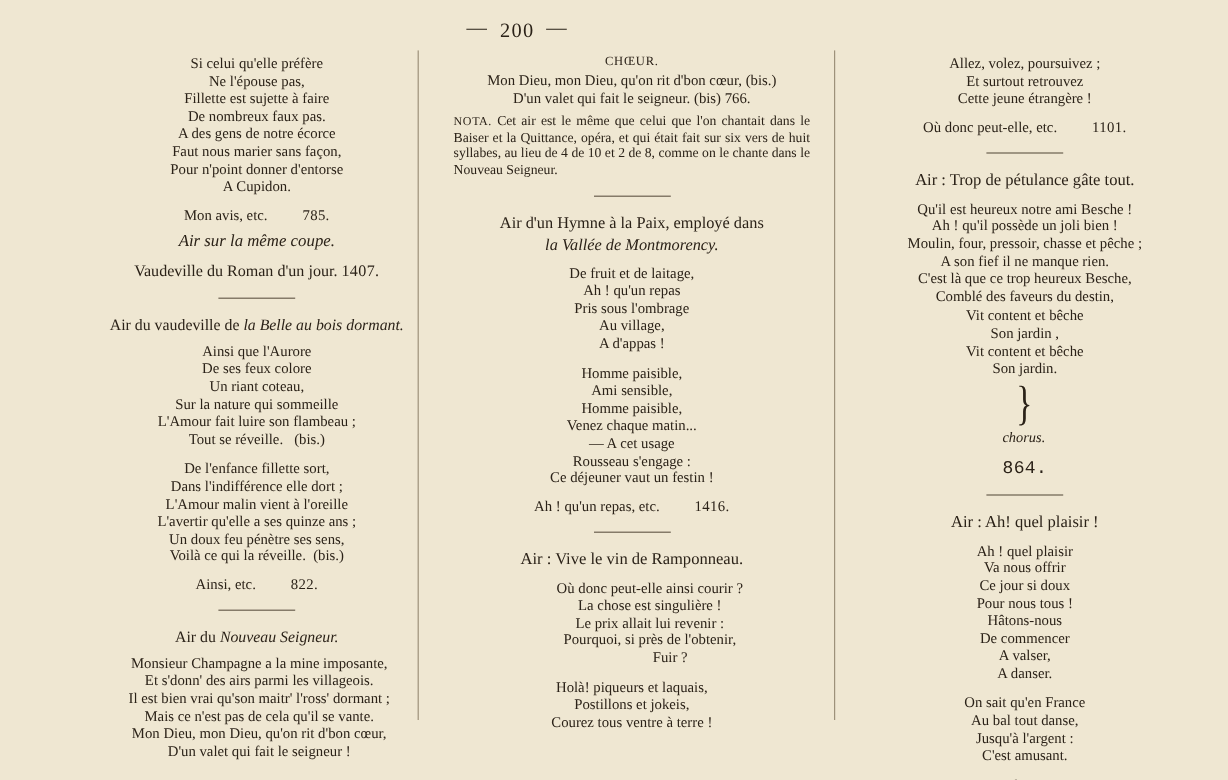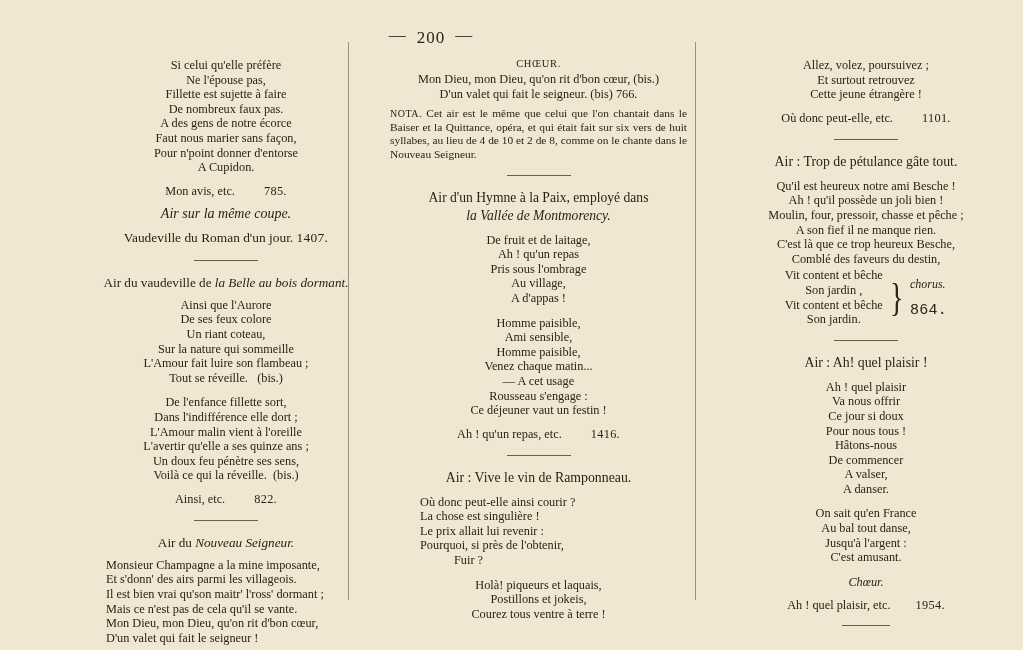--- a/index.html
+++ b/index.html
@@ -13,21 +13,21 @@
     font-family: "Liberation Serif", serif;
     color: #2b2218;
     overflow: hidden;
     position: relative;
   }
   .page {
     position: relative;
     width: 862px;
     height: 650px;
     box-sizing: border-box;
-    padding: 12px;
+    padding: 0;
   }
   .page-number {
     text-align: center;
     font-size: 17px;
     letter-spacing: 1px;
     padding-top: 16px;
     font-family: "Liberation Serif", serif;
   }
   .page-number .dash {
     display: inline-block;
@@ -56,21 +56,21 @@
     height: 558px;
     background: #9d917a;
   }
   .rule1 { left: 348px; }
   .rule2 { left: 695px; }
 
   .block { margin-bottom: 4px; }
   .lines { font-size: 12.3px; line-height: 14.6px; }
   .lines div { white-space: pre; }
   .c { text-align: center; }
-  .l { text-align: left; font-family: Liberation Serif, serif; }
+  .l { text-align: center; font-family: Liberation Serif, serif; }
   .head {
     text-align: center;
     font-size: 14px;
     margin: 10px 0 8px 0;
     line-height: 18px;
   }
   .head-small {
     text-align: center;
     font-size: 13.2px;
     margin: 8px 0 7px 0;
@@ -285,21 +285,21 @@
 
       <div class="lines c">
         <div>Qu'il est heureux notre ami Besche !</div>
         <div>Ah ! qu'il possède un joli bien !</div>
         <div>Moulin, four, pressoir, chasse et pêche ;</div>
         <div>A son fief il ne manque rien.</div>
         <div>C'est là que ce trop heureux Besche,</div>
         <div>Comblé des faveurs du destin,</div>
       </div>
 
-      <div class="brace-wrap" style="margin-top:2px;">
+      <div class="brace-wrap" style="margin-top:2px;flex-direction:column;">
         <div class="lines c">
           <div>Vit content et bêche</div>
           <div>Son jardin ,</div>
           <div>Vit content et bêche</div>
           <div>Son jardin.</div>
         </div>
         <div class="brace">}</div>
         <div style="display:flex;flex-direction:column;justify-content:center;">
           <div class="chorus-label">chorus.</div>
           <div class="chorus-num num">864.</div>

